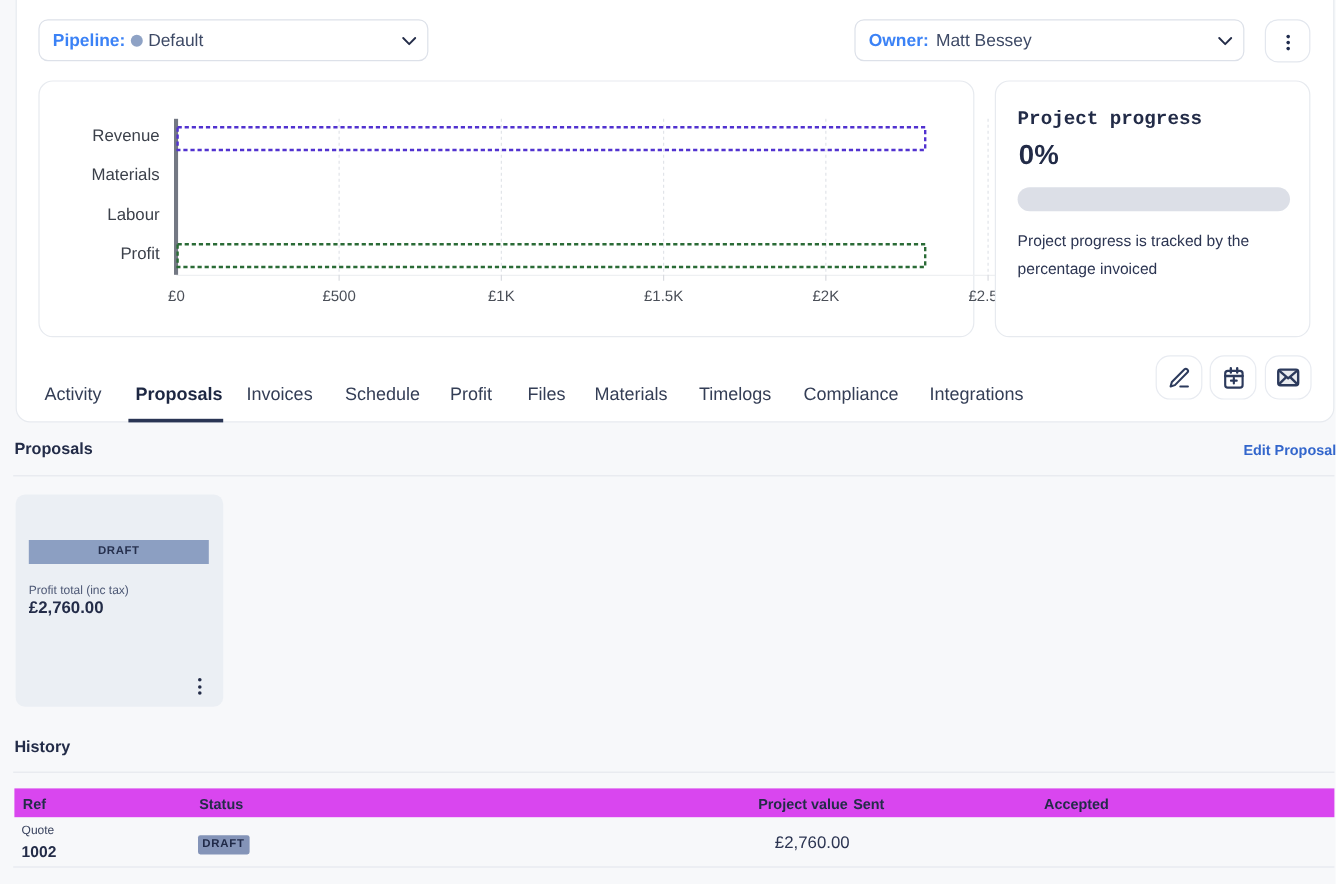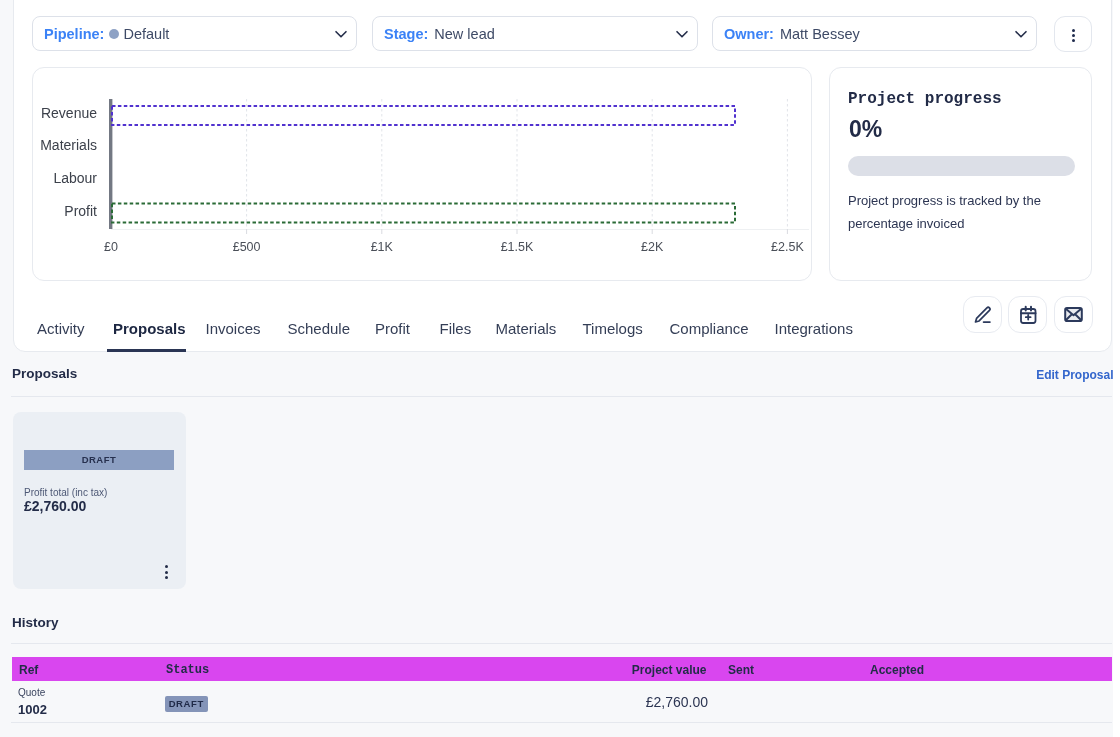--- a/index.html
+++ b/index.html
@@ -7,21 +7,21 @@
 #page { position:relative; width:1120px; height:737px; background:#ffffff; }
 #content { position:absolute; left:0; top:0; width:1113px; height:737px; background:#f7f8fa; }
 .panel { position:absolute; left:13px; top:-14px; width:1099px; height:366px; background:#ffffff; border:1px solid #e7eaef; border-radius:12px; }
 .dd { position:absolute; top:16px; height:35px; background:#fff; border:1px solid #dde1e9; border-radius:8px; display:flex; align-items:center; padding-left:11px; font-size:14.5px; color:#3e4a66; }
 .gap { display:inline-block; width:6px; }
 .dd b { color:#3b82f6; font-weight:bold; }
 .chev { position:absolute; right:7px; top:50%; margin-top:-8px; width:16px; height:16px; }
 .kebab { position:absolute; left:1054px; top:16px; width:38px; height:36px; border:1px solid #e3e7ee; border-radius:11px; background:#fff; }
 .kdot { position:absolute; left:50%; width:3px; height:3px; margin-left:-1.5px; border-radius:50%; background:#1f2b4d; }
 .card { position:absolute; top:67px; background:#fff; border:1px solid #e7eaef; border-radius:12px; }
-#chartcard { left:32px; width:780px; height:214px; }
+#chartcard { left:32px; width:780px; height:214px;padding-left:36px; }
 #progcard { left:829px; width:263px; height:214px; }
 #progcard h3 { position:absolute; left:18px; top:22px; font-size:16px; color:#222b47; font-weight:bold;font-family:Liberation Mono, monospace; }
 #pct { position:absolute; left:19px; top:48px; font-size:23px; color:#222b47; font-weight:bold; }
 #pbar { position:absolute; left:18px; top:88px; width:227px; height:20px; border-radius:10px; background:#dcdfe7; }
 #pdesc { position:absolute; left:18px; top:120.5px; width:240px; font-size:13px; line-height:23.3px; color:#2c3552; }
 .iconbtn { position:absolute; top:296px; width:39px; height:37px; border:1px solid #e8ebf1; border-radius:12px; background:#fff; display:flex; align-items:center; justify-content:center; }
 .tab { position:absolute; top:320px; font-size:15px; color:#343e56; }
 .tab.active { font-weight:bold; color:#1d2742; }
 #underline { position:absolute; left:107px; top:349px; width:78.5px; height:2.5px; background:#2a3554; }
 .h2 { position:absolute; left:12px; font-size:13.5px; font-weight:bold; color:#232c48; }
@@ -41,25 +41,20 @@
 #rowval { position:absolute; left:568px; top:694px; width:140px; text-align:right; font-size:14px; color:#2c3552; }
 </style>
 </head>
 <body>
 <div id="page">
 <div id="content">
 
   <div class="panel"></div>
 
   <div class="dd" style="left:32px; width:325px;"><b>Pipeline:</b><span style="display:inline-block;width:10px;height:10px;border-radius:50%;background:#8ea2c5;margin:0 4px 0 5px;"></span>Default
-    <svg class="chev" viewBox="0 0 16 16" fill="none">
-          <path d="M3 5.7l5 5.1 5-5.1" stroke="#242d49" stroke-width="1.6" stroke-linecap="round" stroke-linejoin="round"></path>
-        </svg>
-  </div>
-  <div class="dd" style="left:372px; width:326px;"><b>Stage:</b><span class="gap"></span>New lead
     <svg class="chev" viewBox="0 0 16 16" fill="none">
           <path d="M3 5.7l5 5.1 5-5.1" stroke="#242d49" stroke-width="1.6" stroke-linecap="round" stroke-linejoin="round"></path>
         </svg>
   </div>
   <div class="dd" style="left:712px; width:325px;"><b>Owner:</b><span class="gap"></span>Matt Bessey
     <svg class="chev" viewBox="0 0 16 16" fill="none">
           <path d="M3 5.7l5 5.1 5-5.1" stroke="#242d49" stroke-width="1.6" stroke-linecap="round" stroke-linejoin="round"></path>
         </svg>
   </div>
   <div class="kebab">
@@ -156,23 +151,23 @@
       <div class="pdot" style="top:0;"></div>
       <div class="pdot" style="top:5.5px;"></div>
       <div class="pdot" style="top:11px;"></div>
     </div>
   </div>
 
   <div class="h2" style="top:615px;">History</div>
   <div class="rule" style="top:643px;"></div>
   <div id="thead">
     <div class="th" style="left:7px;">Ref</div>
-    <div class="th" style="left:154px;font-family:Liberation Mono, monospace;">Status</div>
+    <div class="th" style="left:154px;">Status</div>
     <div class="th" style="left:560px; width:134.5px; text-align:right;">Project value</div>
-    <div class="th" style="left:716px;text-align:right;">Sent</div>
+    <div class="th" style="left:699px;text-align:right;">Sent</div>
     <div class="th" style="left:858px;">Accepted</div>
   </div>
   <div id="refquote">Quote</div>
   <div id="refnum">1002</div>
   <div id="rowbadge">DRAFT</div>
   <div id="rowval">£2,760.00</div>
   <div class="rule" style="top:722px;"></div>
 
 </div>
 </div>

